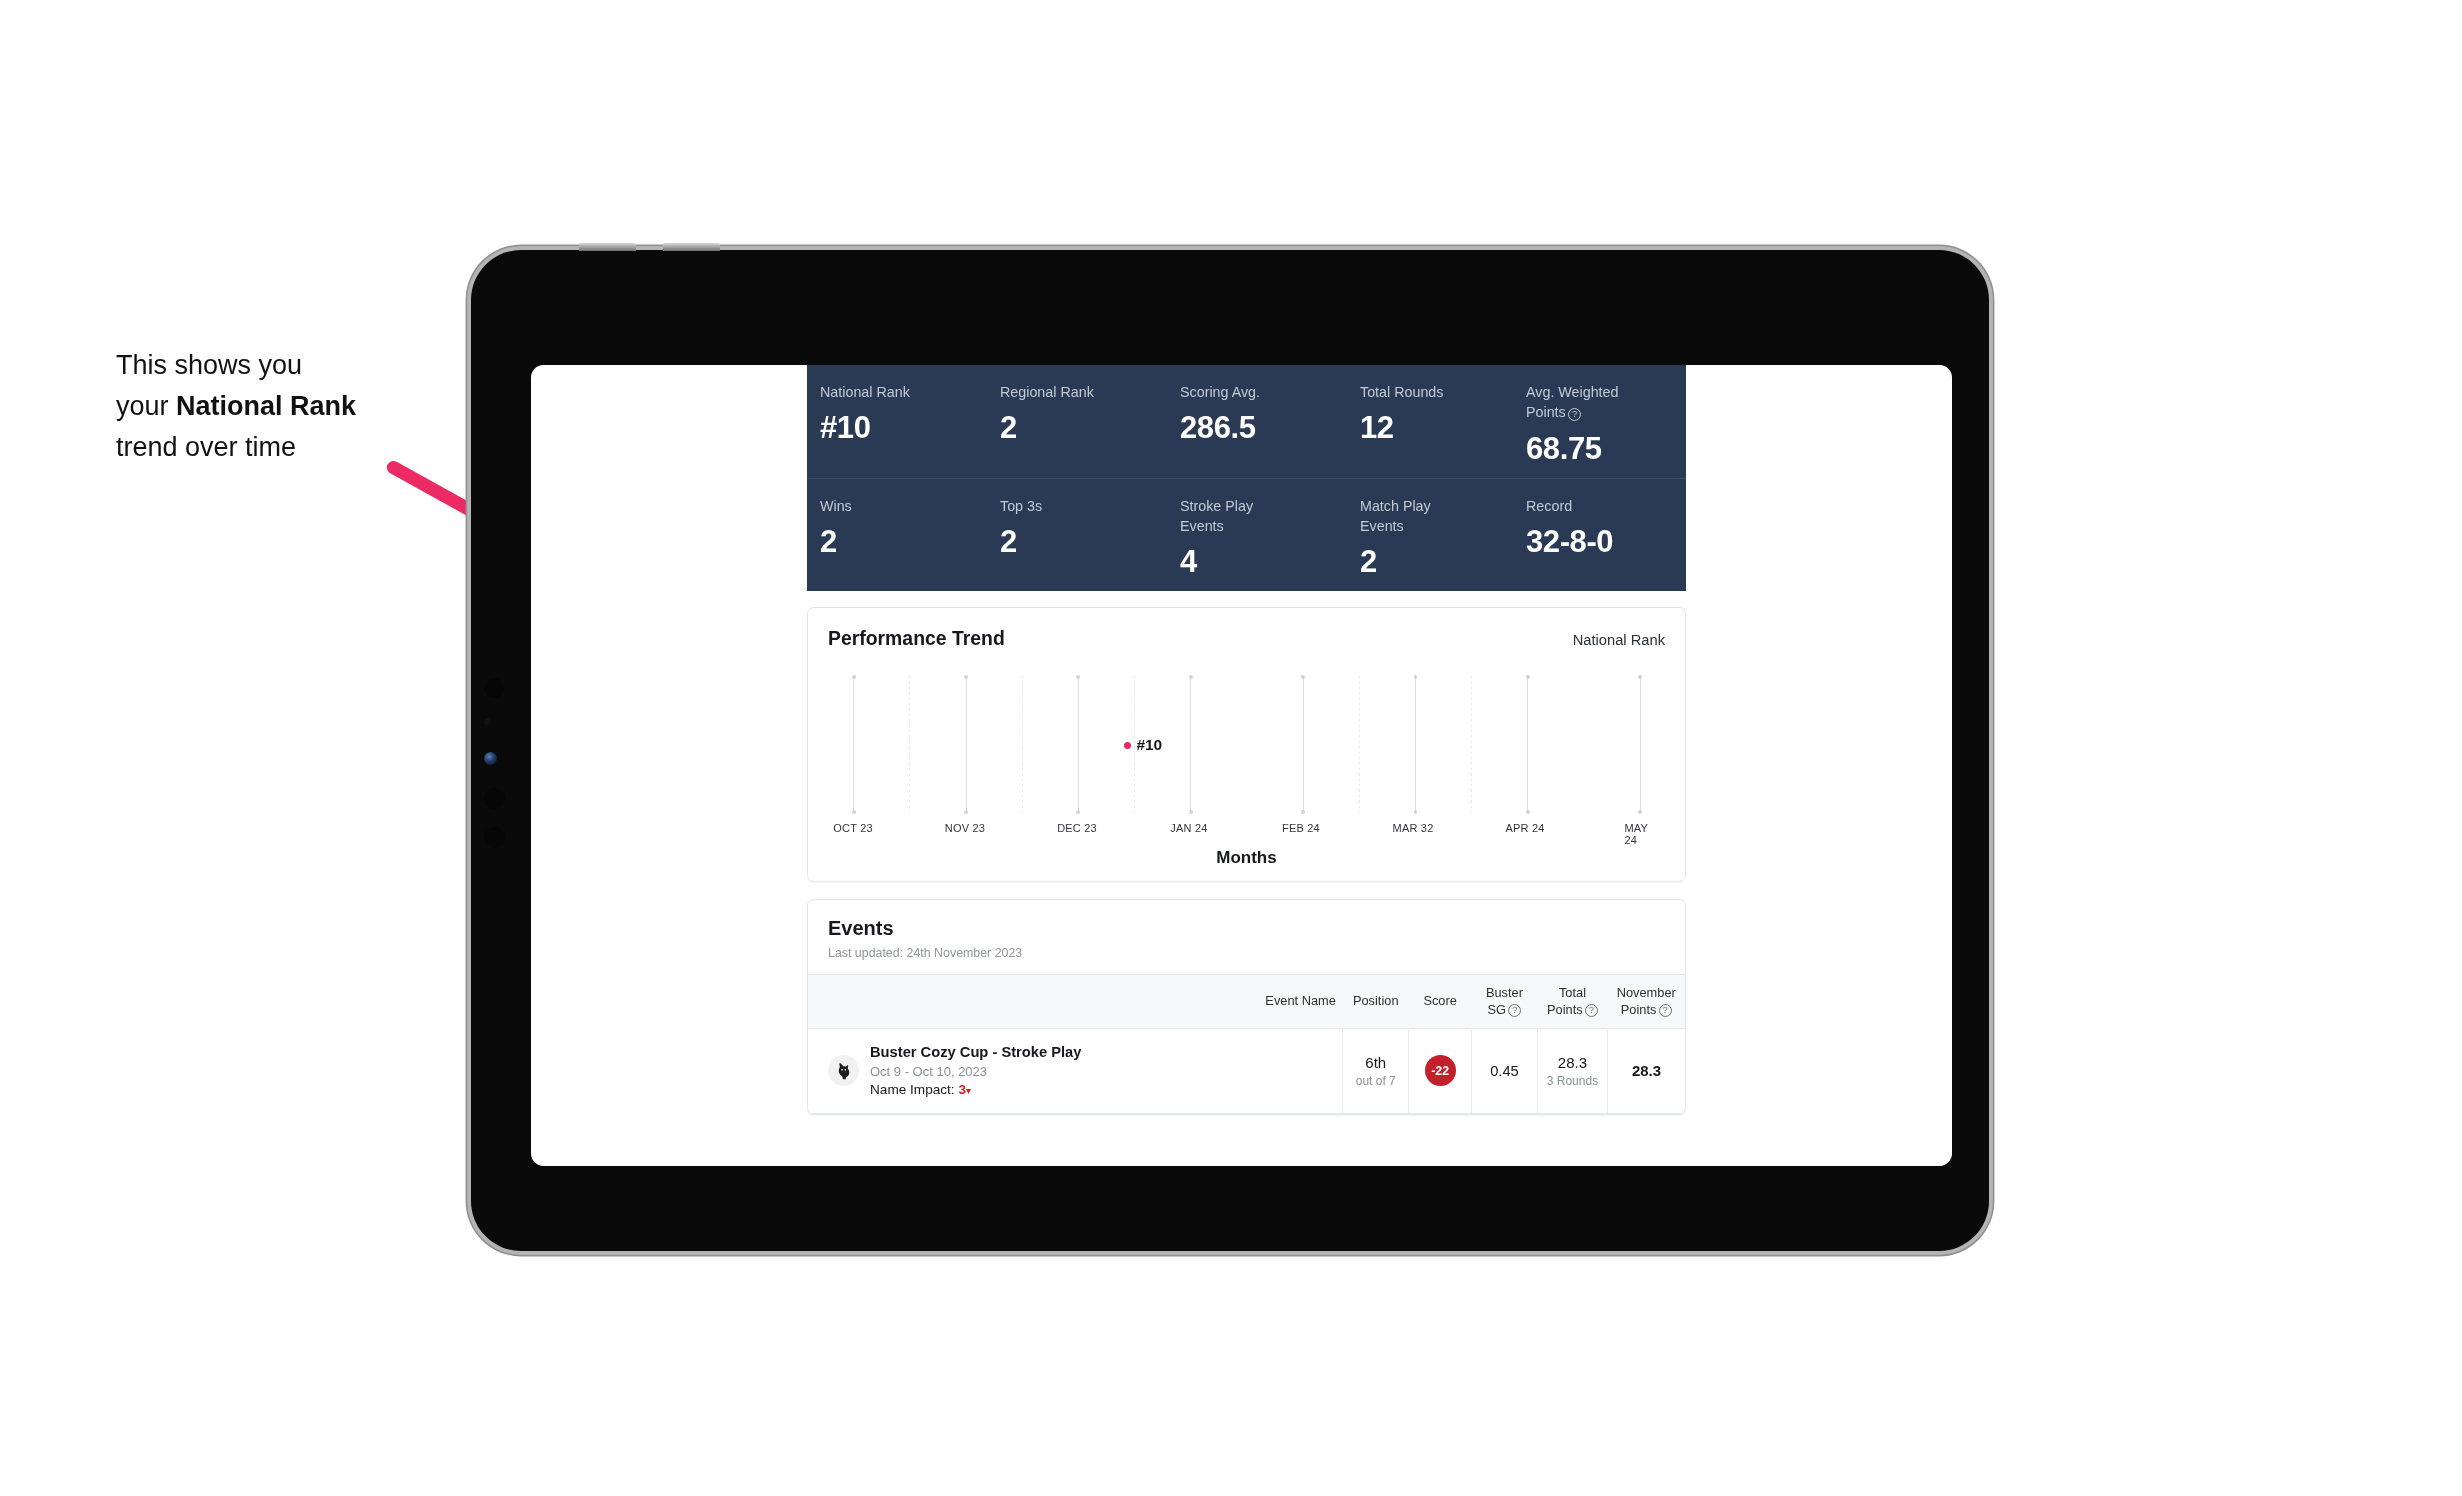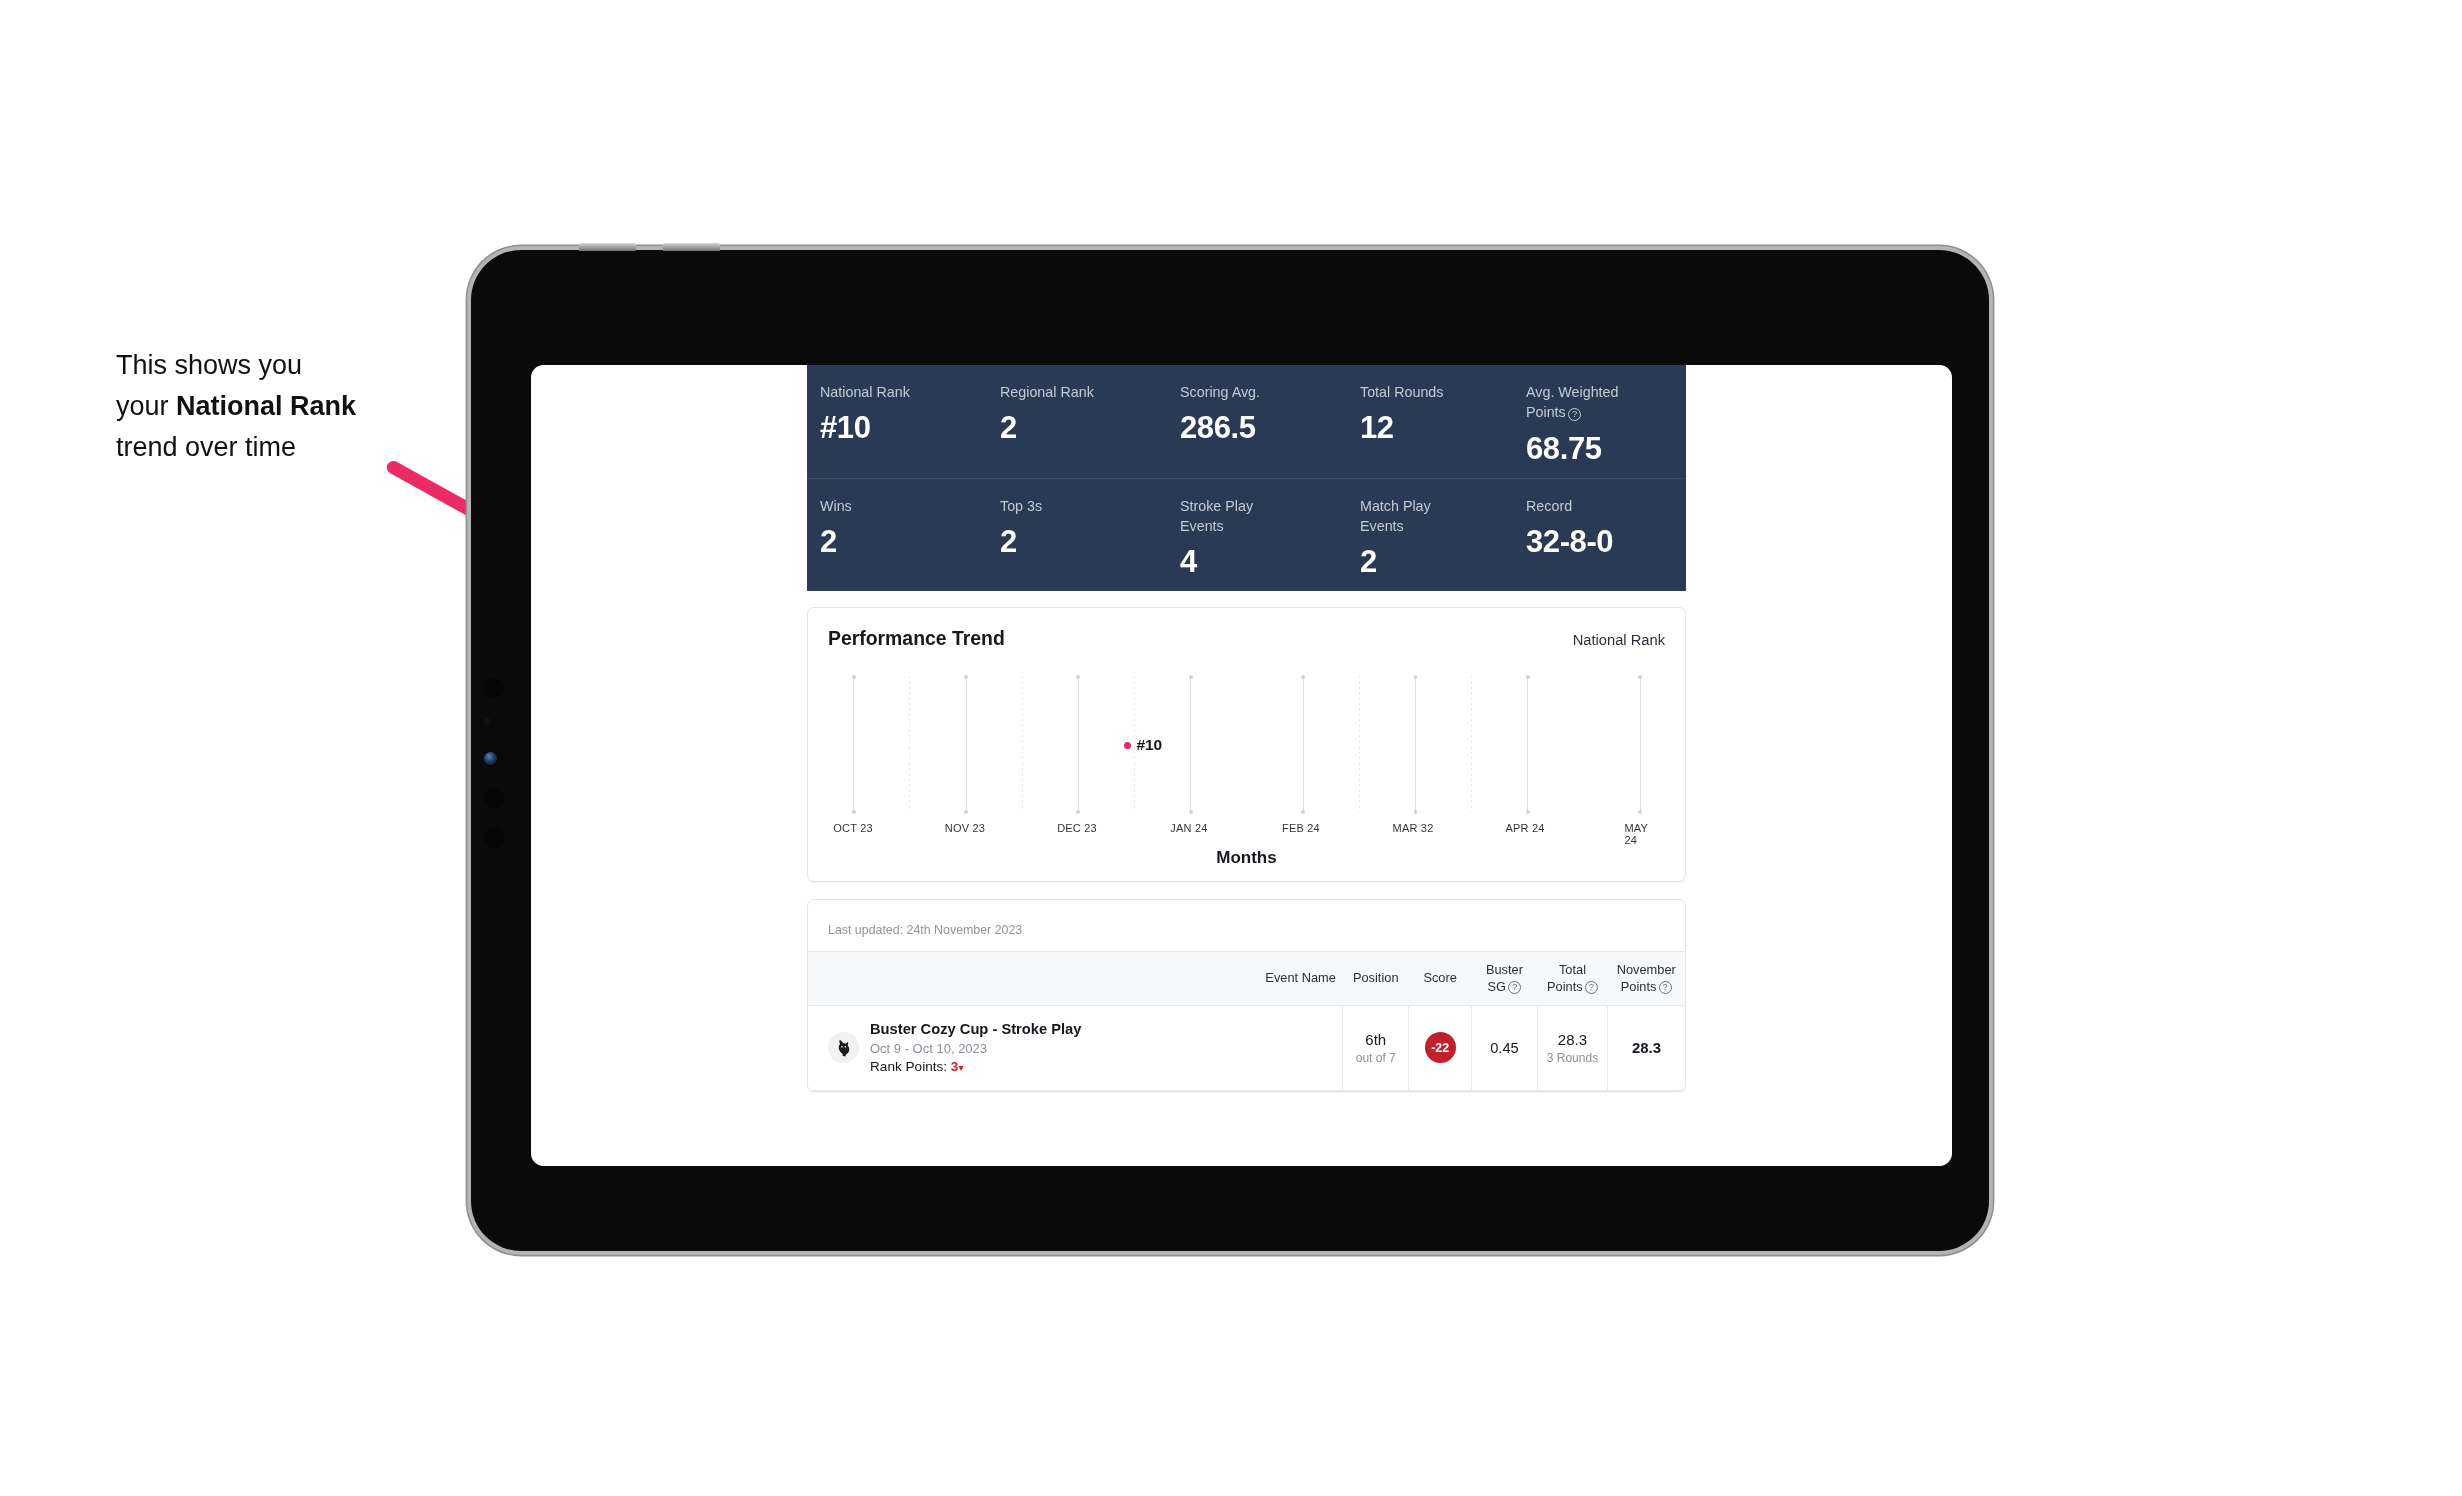--- a/index.html
+++ b/index.html
@@ -427,20 +427,21 @@
             <div class="x-tick" style="left: 56.7143%;">FEB 24</div>
             <div class="x-tick" style="left: 70.1429%;">MAR 32</div>
             <div class="x-tick" style="left: 83.5714%;">APR 24</div>
             <div class="x-tick" style="left: 97%;">MAY 24</div>
           </div>
         <div id="x-axis-title">Months</div>
       </div>
 
       <div class="card" id="events-card">
         <div id="events-head">
+          <div id="events-title">Events</div>
           <div id="events-updated">Last updated: 24th November 2023</div>
         </div>
         <table id="events-table">
           <thead>
             <tr>
               <th class="col-name">Event Name</th>
               <th class="col-m w-pos">Position</th>
               <th class="col-m w-score">Score</th>
               <th class="col-m w-sg"><span>Buster SG</span><span class="help-icon" style="border-color:#6d7177;color:#6d7177">?</span></th>
               <th class="col-m w-tp"><span>Total Points</span><span class="help-icon" style="border-color:#6d7177;color:#6d7177">?</span></th>
@@ -454,21 +455,21 @@
                   <div id="event-avatar">
                     <svg width="20" height="20" viewBox="0 0 24 24" aria-hidden="true">
                       <path d="M6.2 3.1c.2 1.6.5 2.9 1 4-.9 1.2-1.5 2.7-1.5 4.4 0 1.8.7 3.6 1.8 5 .7.9 1.6 1.7 2.6 2.3l.4 2.6c.05.4.4.6.75.5l.9-.3.8.5c.3.2.75.05.85-.3l.5-1.9c1.3-.7 2.4-1.7 3.1-2.9.8-1.3 1.1-2.8.9-4.2-.2-1.5-.9-2.8-1.9-3.8.4-1.1.6-2.3.65-3.6.02-.4-.42-.65-.75-.42l-2.5 1.8c-.8-.25-1.7-.38-2.6-.35L8.0 2.7c-.35-.25-.82.0-.78.4z" fill="#1c1c1c"></path>
                       <circle cx="9.6" cy="10.6" r="1" fill="#ffffff"></circle>
                       <circle cx="13.6" cy="10.6" r="1" fill="#ffffff"></circle>
                     </svg>
                   </div>
                   <div class="event-lines">
                     <div class="event-title">Buster Cozy Cup - Stroke Play</div>
                     <div class="event-dates">Oct 9 - Oct 10, 2023</div>
-                    <div class="event-rank"><span>Rank Points:</span> <span class="impact">3</span><span class="caret">▾</span></div>
+                    <div class="event-rank"><span>Name Impact:</span> <span class="impact">3</span><span class="caret">▾</span></div>
                   </div>
                 </div>
               </td>
               <td>
                 <div class="pos-main">6th</div>
                 <div class="pos-sub">out of 7</div>
               </td>
               <td>
                 <span id="score-badge">-22</span>
               </td>

